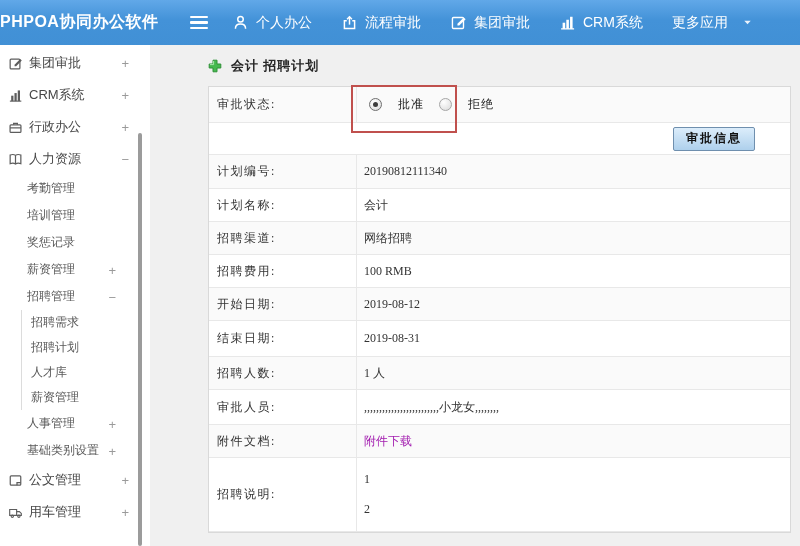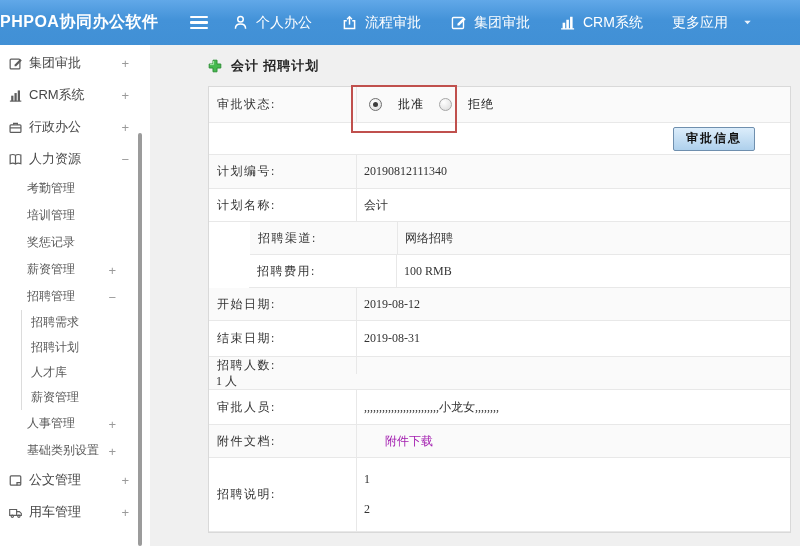--- a/index.html
+++ b/index.html
@@ -264,45 +264,45 @@
       </div>
 
       <div class="row alt" style="height: 34px;">
           <div class="lab">计划编号:</div>
           <div class="val">20190812111340</div>
         </div>
         <div class="row" style="height: 33px;">
           <div class="lab">计划名称:</div>
           <div class="val">会计</div>
         </div>
-        <div class="row alt" style="height: 33px; margin-left: 41px;">
+        <div class="row alt" style="height: 33px;">
           <div class="lab">招聘渠道:</div>
           <div class="val">网络招聘</div>
         </div>
-        <div class="row" style="height: 33px; margin-left: 40px;">
+        <div class="row" style="height: 33px;">
           <div class="lab">招聘费用:</div>
           <div class="val">100 RMB</div>
         </div>
         <div class="row alt" style="height: 33px;">
           <div class="lab">开始日期:</div>
           <div class="val">2019-08-12</div>
         </div>
         <div class="row" style="height: 36px;">
           <div class="lab">结束日期:</div>
           <div class="val">2019-08-31</div>
         </div>
-        <div class="row alt" style="height: 33px; flex-direction: column;">
+        <div class="row alt" style="height: 33px;">
           <div class="lab">招聘人数:</div>
           <div class="val">1 人</div>
         </div>
         <div class="row" style="height: 35px;">
           <div class="lab">审批人员:</div>
           <div class="val">,,,,,,,,,,,,,,,,,,,,,,,,,小龙女,,,,,,,,</div>
         </div>
-        <div class="row alt" style="height: 33px; gap: 21px;">
+        <div class="row alt" style="height: 33px;">
           <div class="lab">附件文档:</div>
           <div class="val">
             <span class="link">附件下载</span>
           </div>
         </div>
         <div class="row" style="height: 74px;">
           <div class="lab">招聘说明:</div>
           <div class="val multi">
             <div>1</div>
             <div>2</div>

